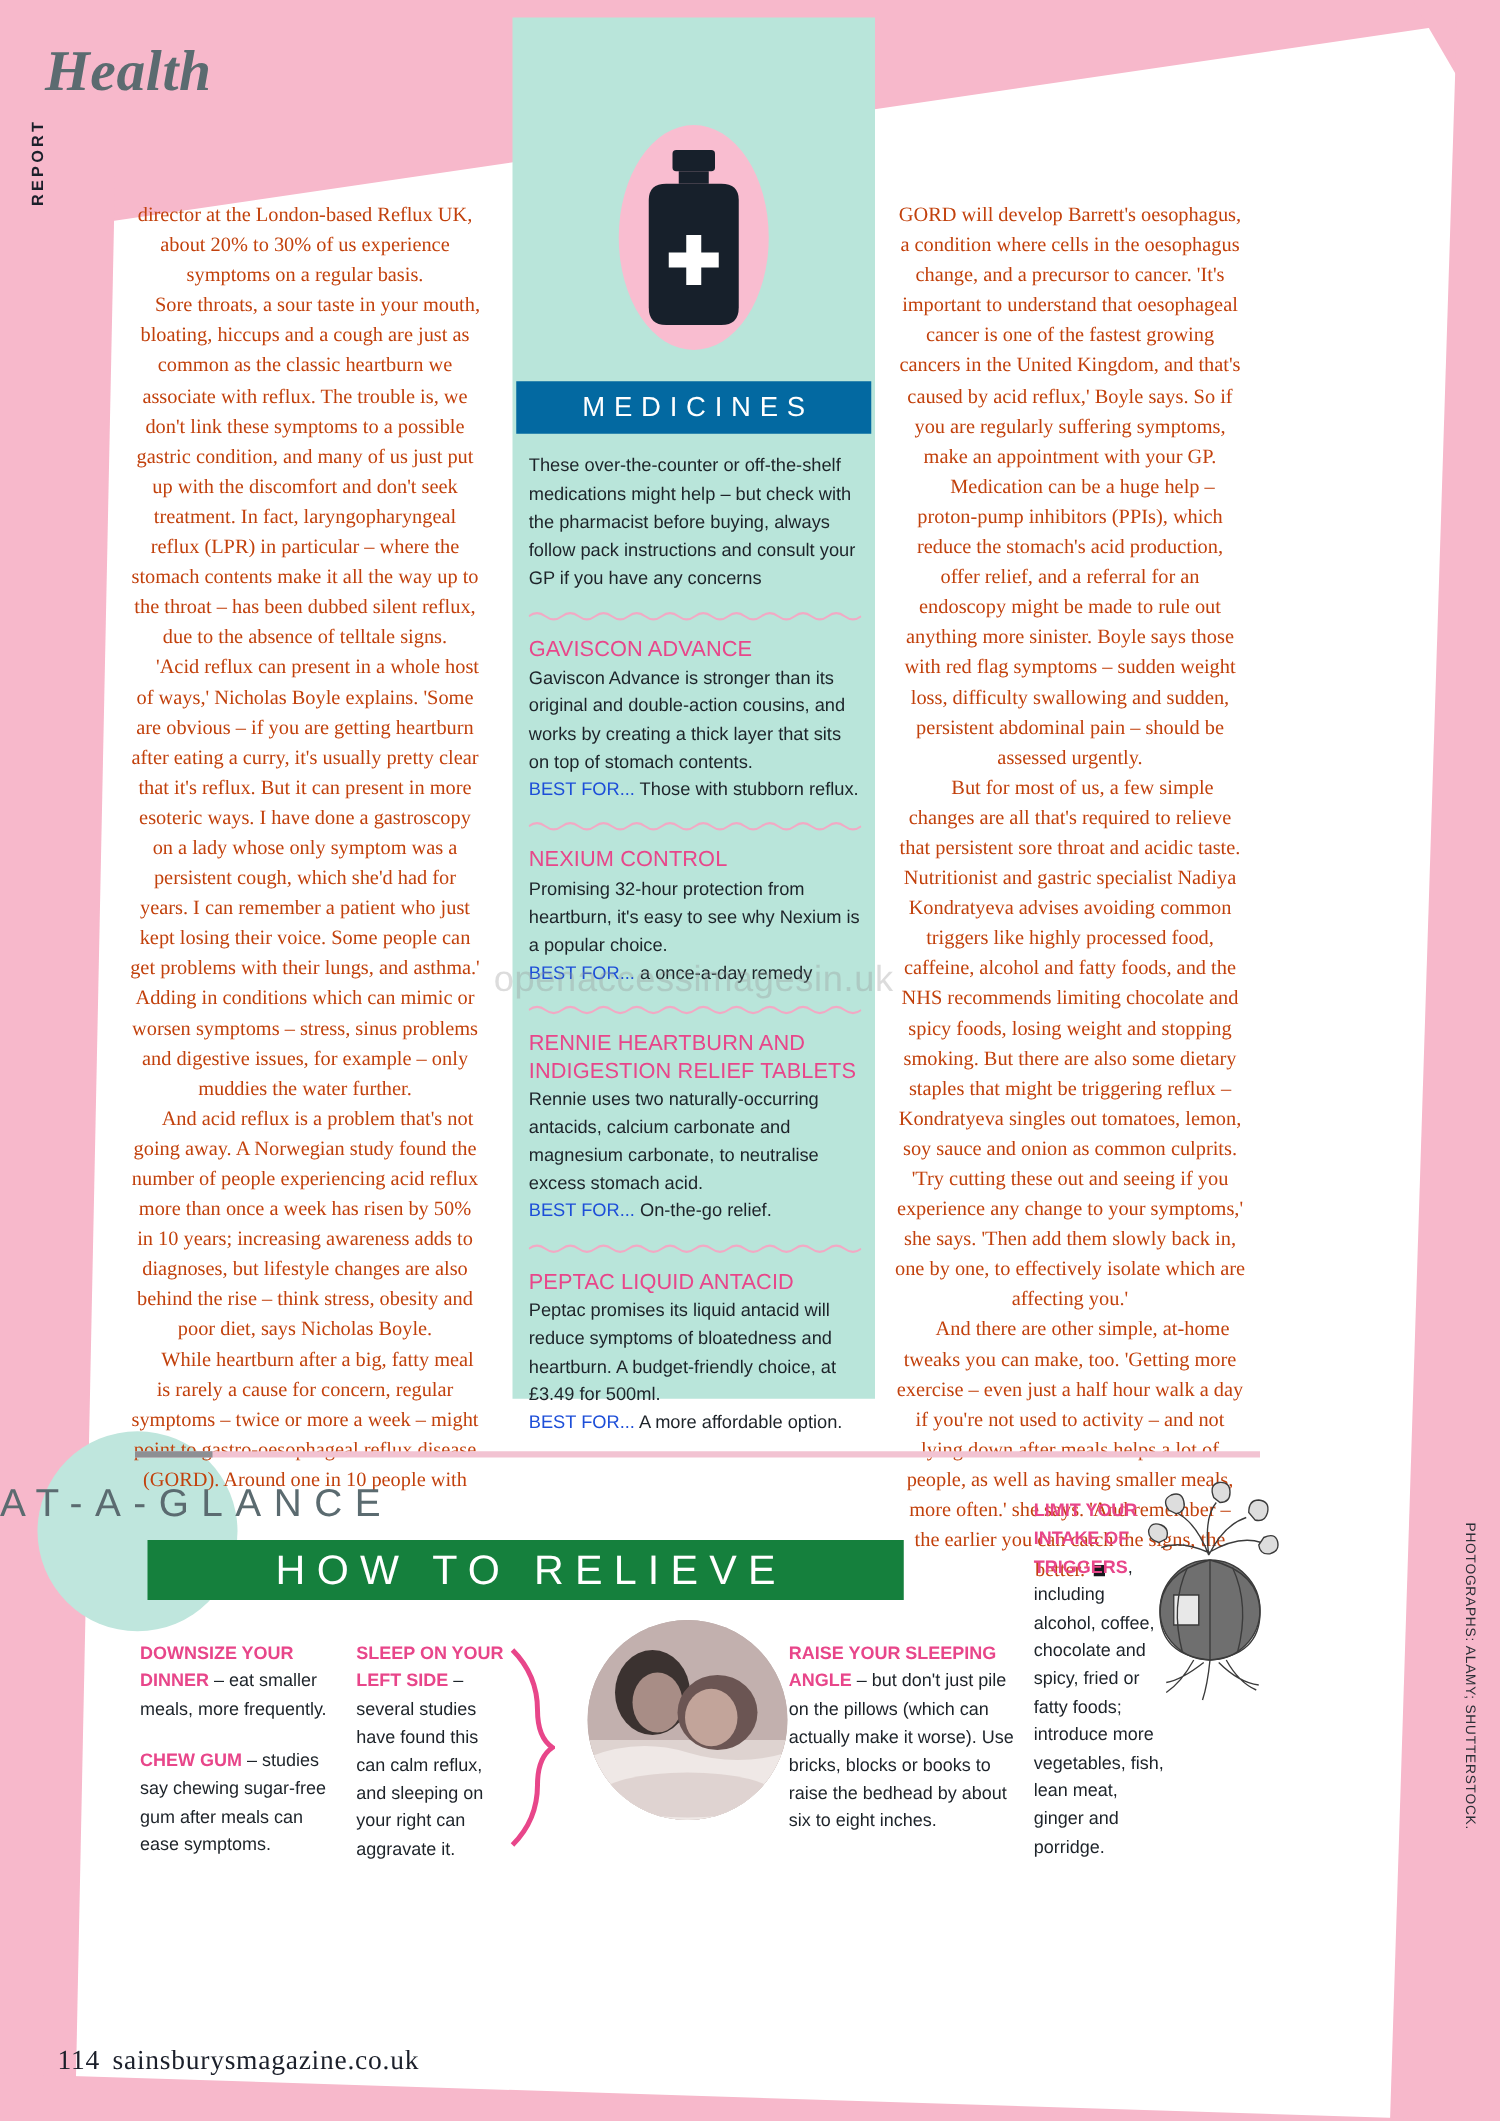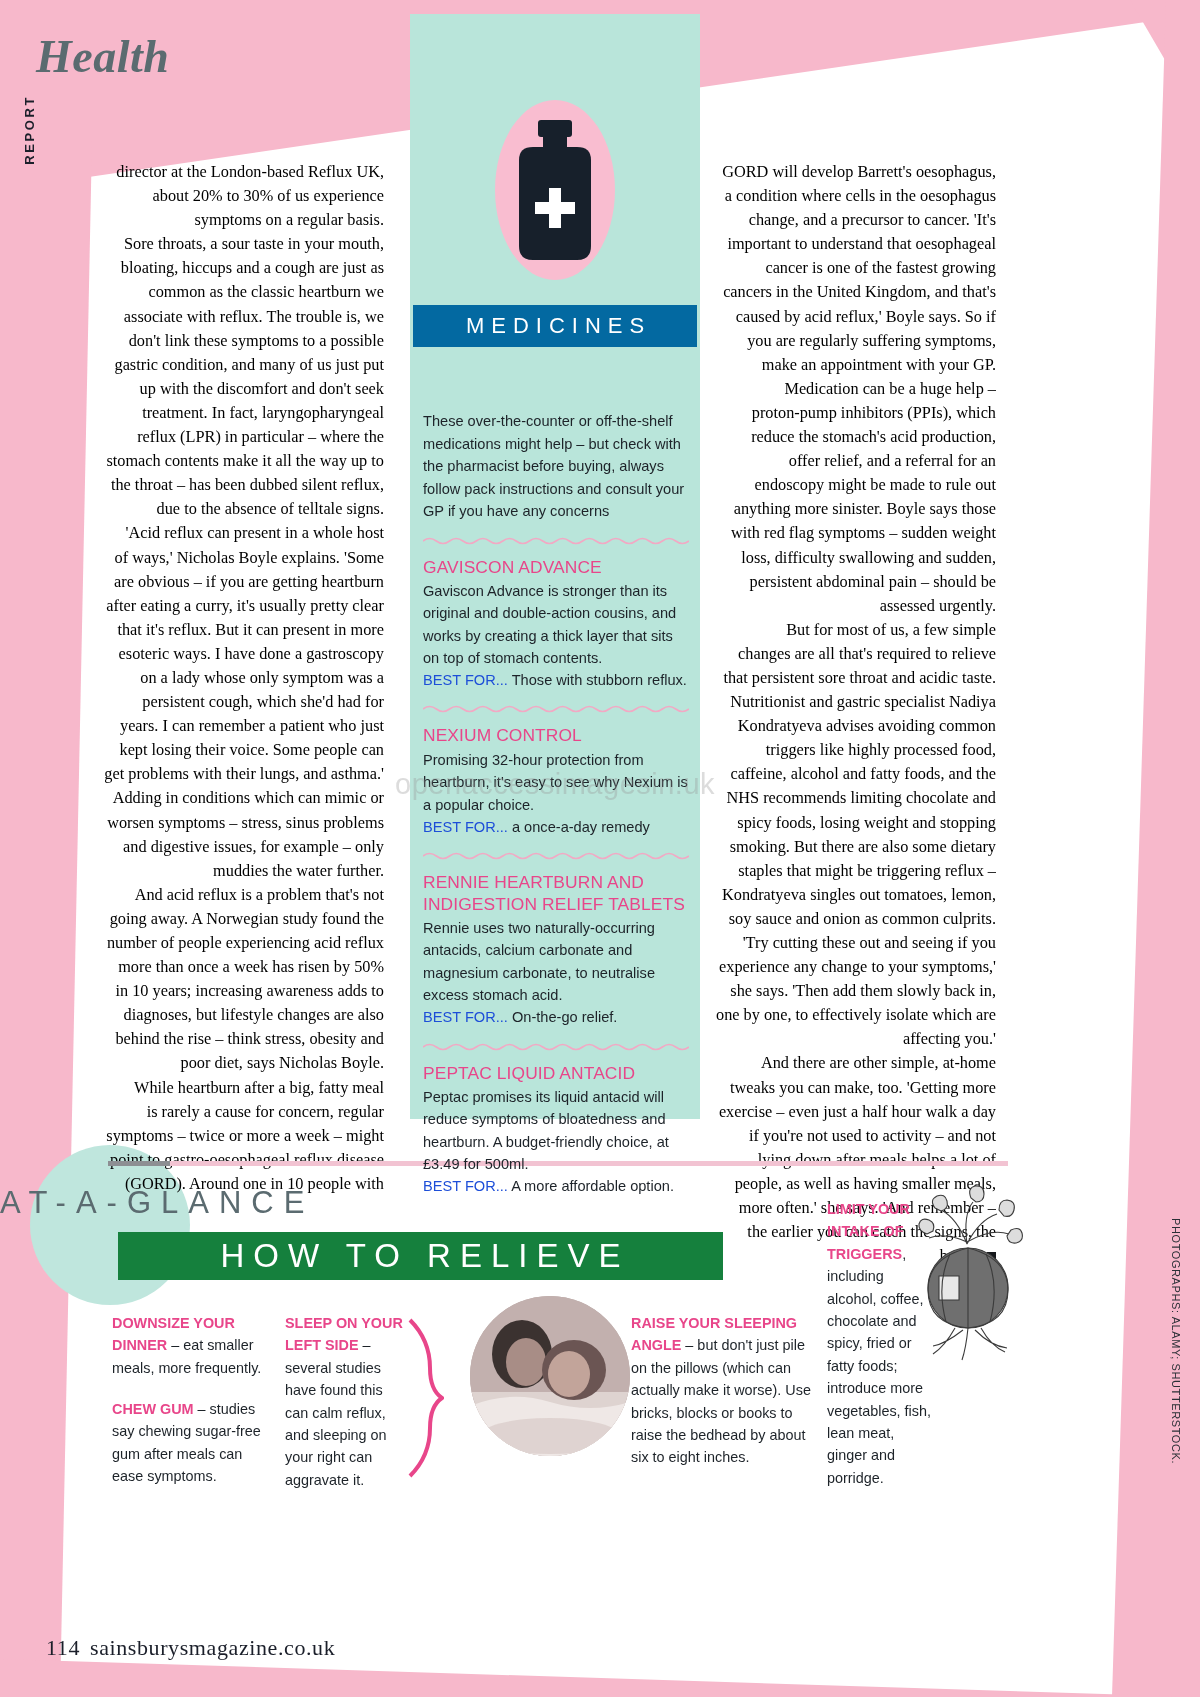--- a/index.html
+++ b/index.html
@@ -63,22 +63,22 @@
     color:#1b1f2a;
     writing-mode:vertical-rl;transform:rotate(180deg);
     z-index:5;
   }
 
   
   .cols{position:absolute;left:0;top:160px;width:1200px;height:960px;z-index:3;}
   .col-body{
     position:absolute;top:0;width:280px;
     font-family:"Liberation Serif",serif;
-    font-size:16.3px;line-height:24.1px;color:#000000;
-    text-align:right;
+    font-size:16.3px;line-height:24.1px;color:#c2410c;
+    text-align:center;
   }
   .col-left{left:104px;}
   .col-right{left:716px;}
   .col-body p{margin:0;}
   .col-body p + p{text-indent:20px;}
   .endmark{display:inline-block;width:9px;height:9px;background:#16181c;
            vertical-align:baseline;margin-left:4px;}
 
   
   .medpanel{
@@ -99,21 +99,21 @@
   .med-header span{
     font-family:"Liberation Sans",sans-serif;
     color:#ffffff;font-size:22px;letter-spacing:7px;font-weight:400;
     padding-left:7px;
   }
   .med-body{
     position:absolute;left:423px;top:362px;width:266px;z-index:5;
     font-family:"Liberation Sans",sans-serif;
     color:#1d2329;
   }
-  .med-intro{font-size:14.6px;line-height:22.5px;margin-top:48px;}
+  .med-intro{font-size:14.6px;line-height:22.5px;}
   .wave{display:block;width:266px;height:10px;margin:13px 0 11px 0;}
   .med-name{
     font-family:"Liberation Sans",sans-serif;
     color:#e8468a;font-size:17.4px;line-height:21.5px;
     font-weight:400;margin:0 0 2px 0;letter-spacing:0.1px;
   }
   .med-desc{font-size:14.6px;line-height:22.3px;margin:0;}
   .bestfor{font-size:14.6px;line-height:22.3px;margin:0;}
   .bestfor b{color:#1d4ed8;font-weight:400;}
 

